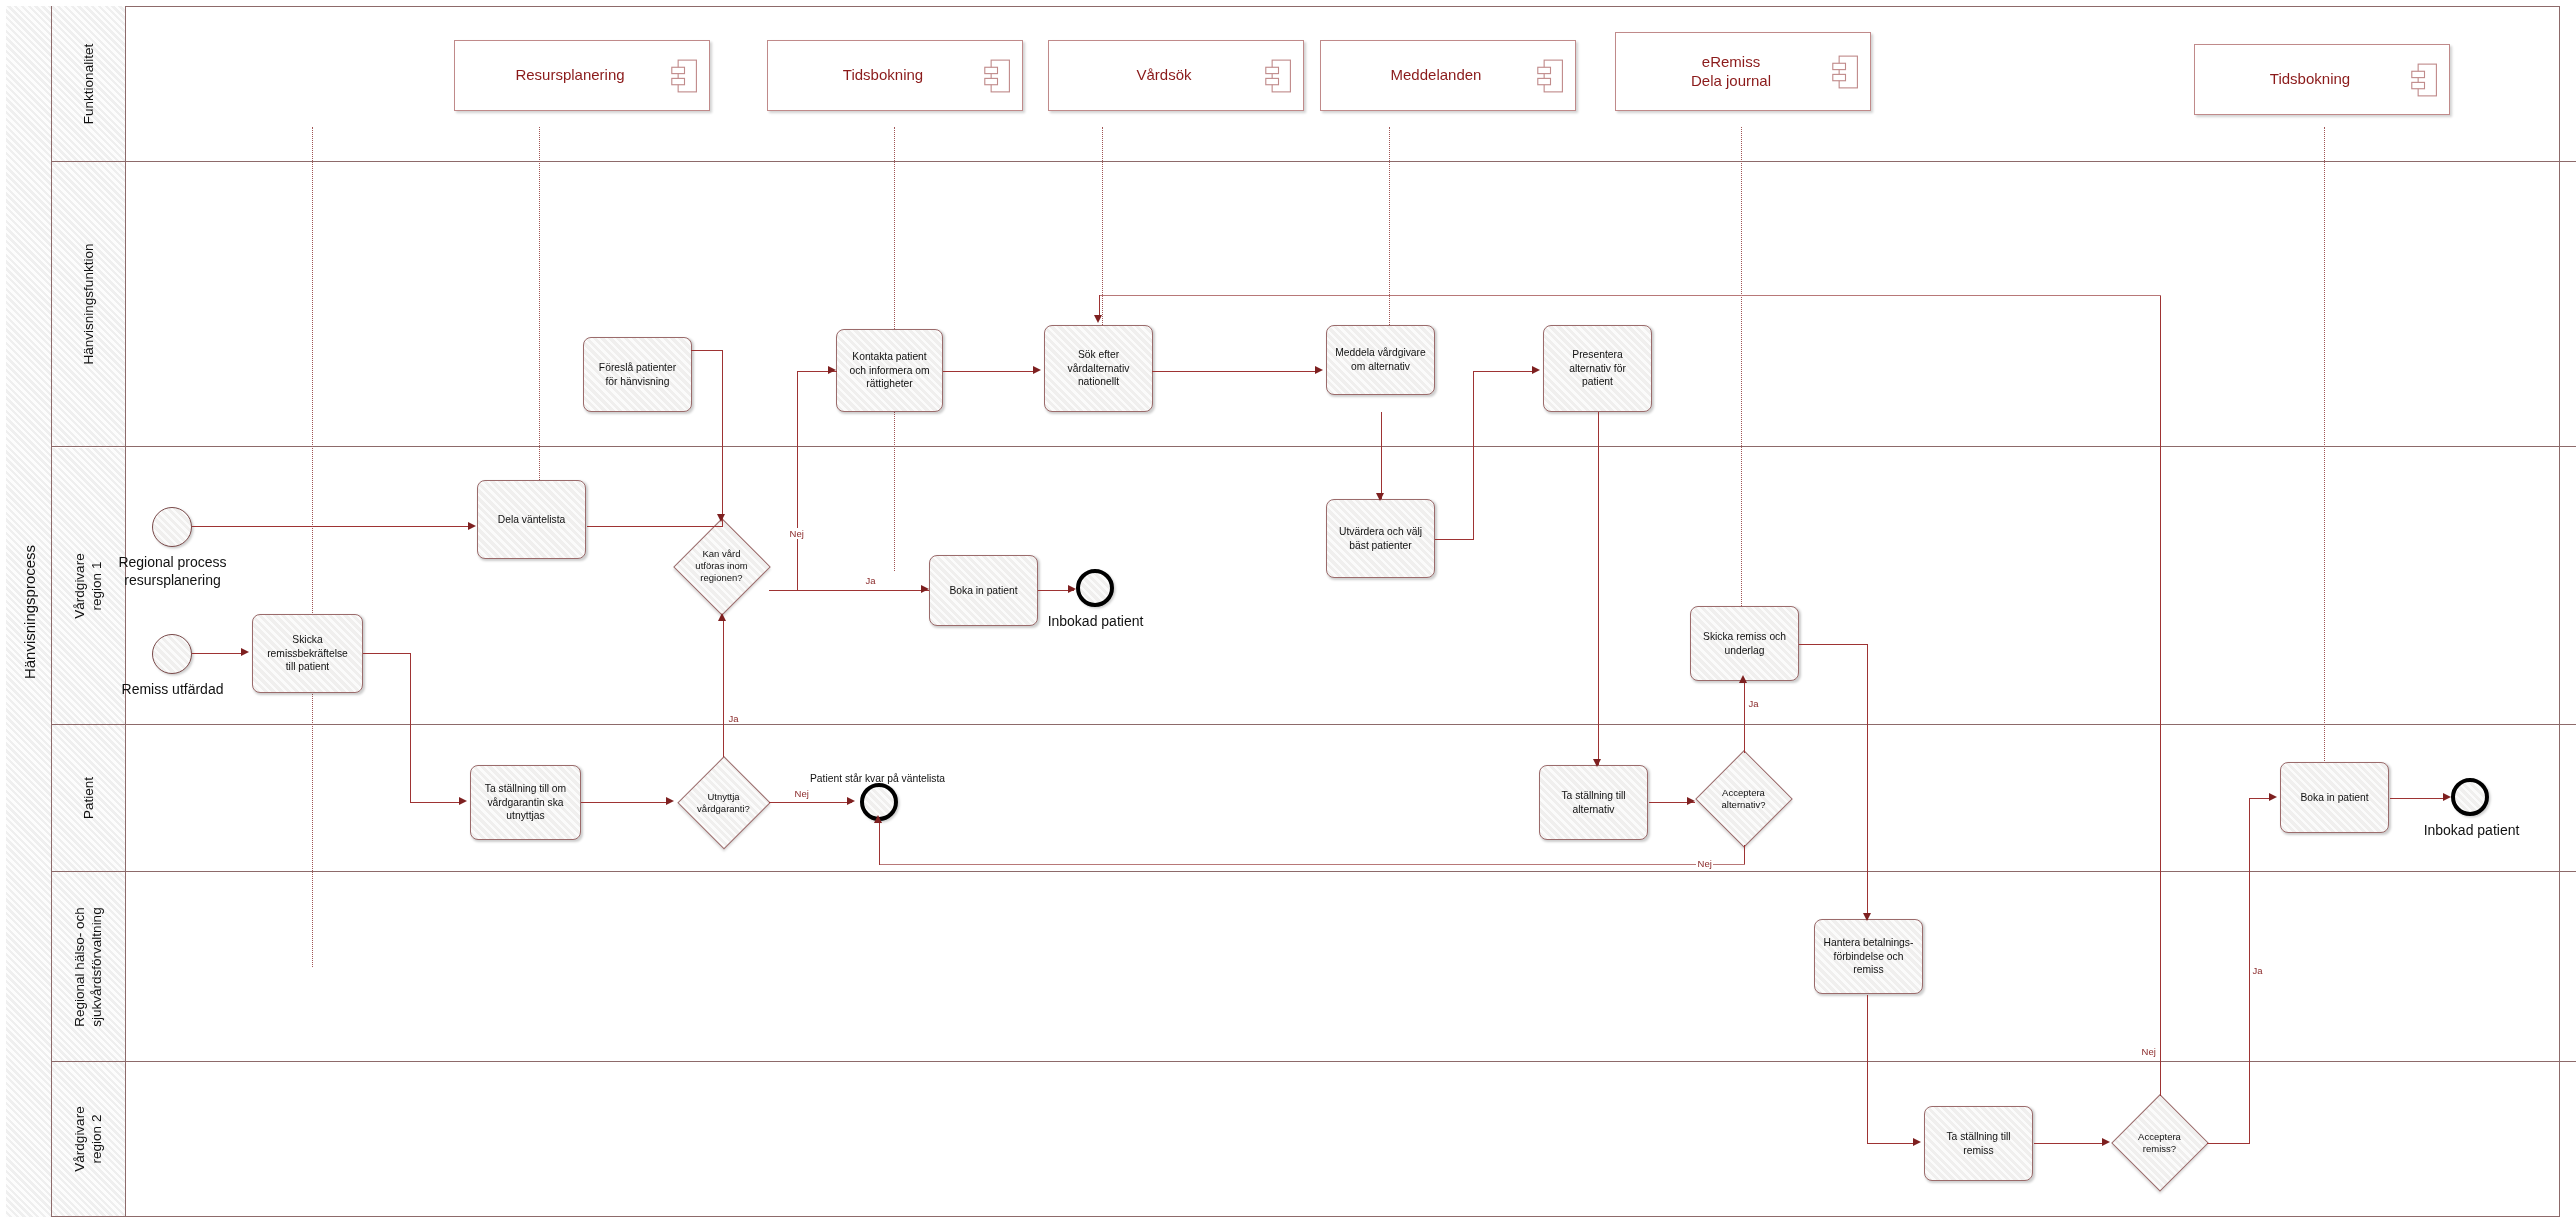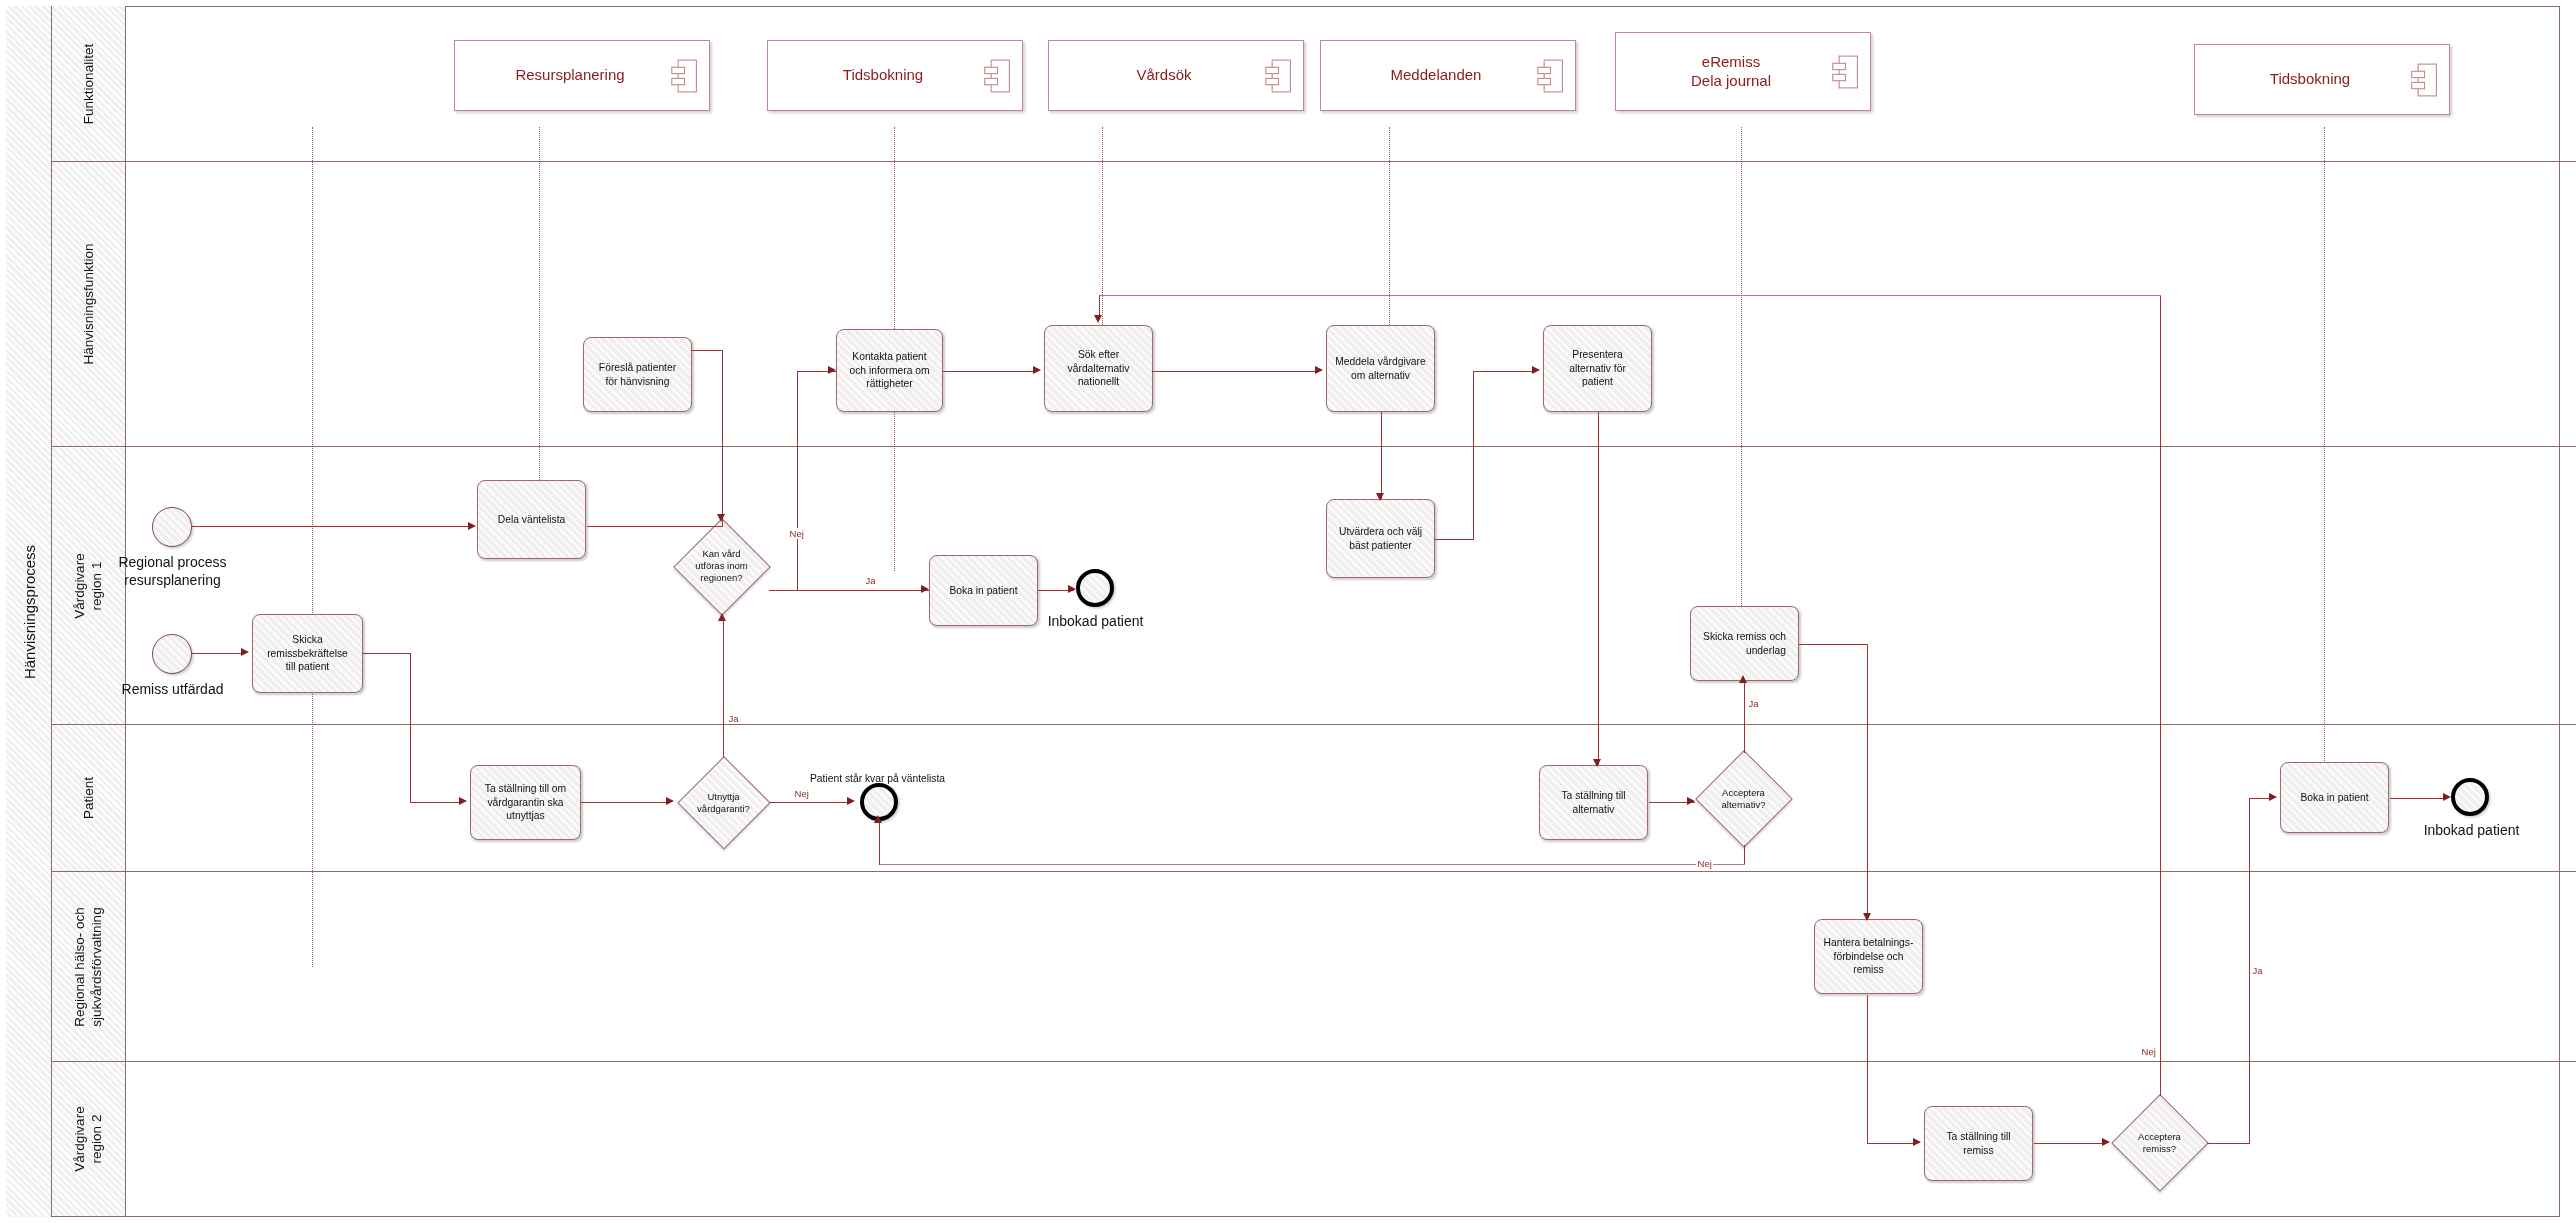--- a/index.html
+++ b/index.html
@@ -168,21 +168,21 @@
   <div class="task" style="left:836px;top:329px;width:107px;height:83px;">
     <span style="white-space:pre-line;">Kontakta patient
 och informera om
 rättigheter</span>
   </div>
   <div class="task" style="left:1044px;top:325px;width:109px;height:87px;">
     <span style="white-space:pre-line;">Sök efter
 vårdalternativ
 nationellt</span>
   </div>
-  <div class="task" style="left:1326px;top:325px;width:109px;height:87px;">
+  <div class="task" style="left:1326px;top:325px;width:109px;height:70px;">
     <span style="white-space:pre-line;">Meddela vårdgivare
 om alternativ</span>
   </div>
   <div class="task" style="left:1543px;top:325px;width:109px;height:87px;">
     <span style="white-space:pre-line;">Presentera
 alternativ för
 patient</span>
   </div>
 
   <div class="task" style="left:477px;top:480px;width:109px;height:79px;">
@@ -194,21 +194,21 @@
   </div>
   <div class="task" style="left:929px;top:555px;width:109px;height:71px;">
     <span style="white-space:pre-line;">Boka in patient</span>
   </div>
   <div class="task" style="left:252px;top:614px;width:111px;height:79px;">
     <span style="white-space:pre-line;">Skicka
 remissbekräftelse
 till patient</span>
   </div>
   <div class="task" style="left:1690px;top:606px;width:109px;height:75px;">
-    <span style="white-space:pre-line;text-align:right;">Skicka remiss och
+    <span style="white-space:pre-line;">Skicka remiss och
 underlag</span>
   </div>
 
   <div class="task" style="left:470px;top:765px;width:111px;height:75px;">
     <span style="white-space:pre-line;">Ta ställning till om
 vårdgarantin ska
 utnyttjas</span>
   </div>
   <div class="task" style="left:1539px;top:765px;width:109px;height:75px;">
     <span style="white-space:pre-line;">Ta ställning till

